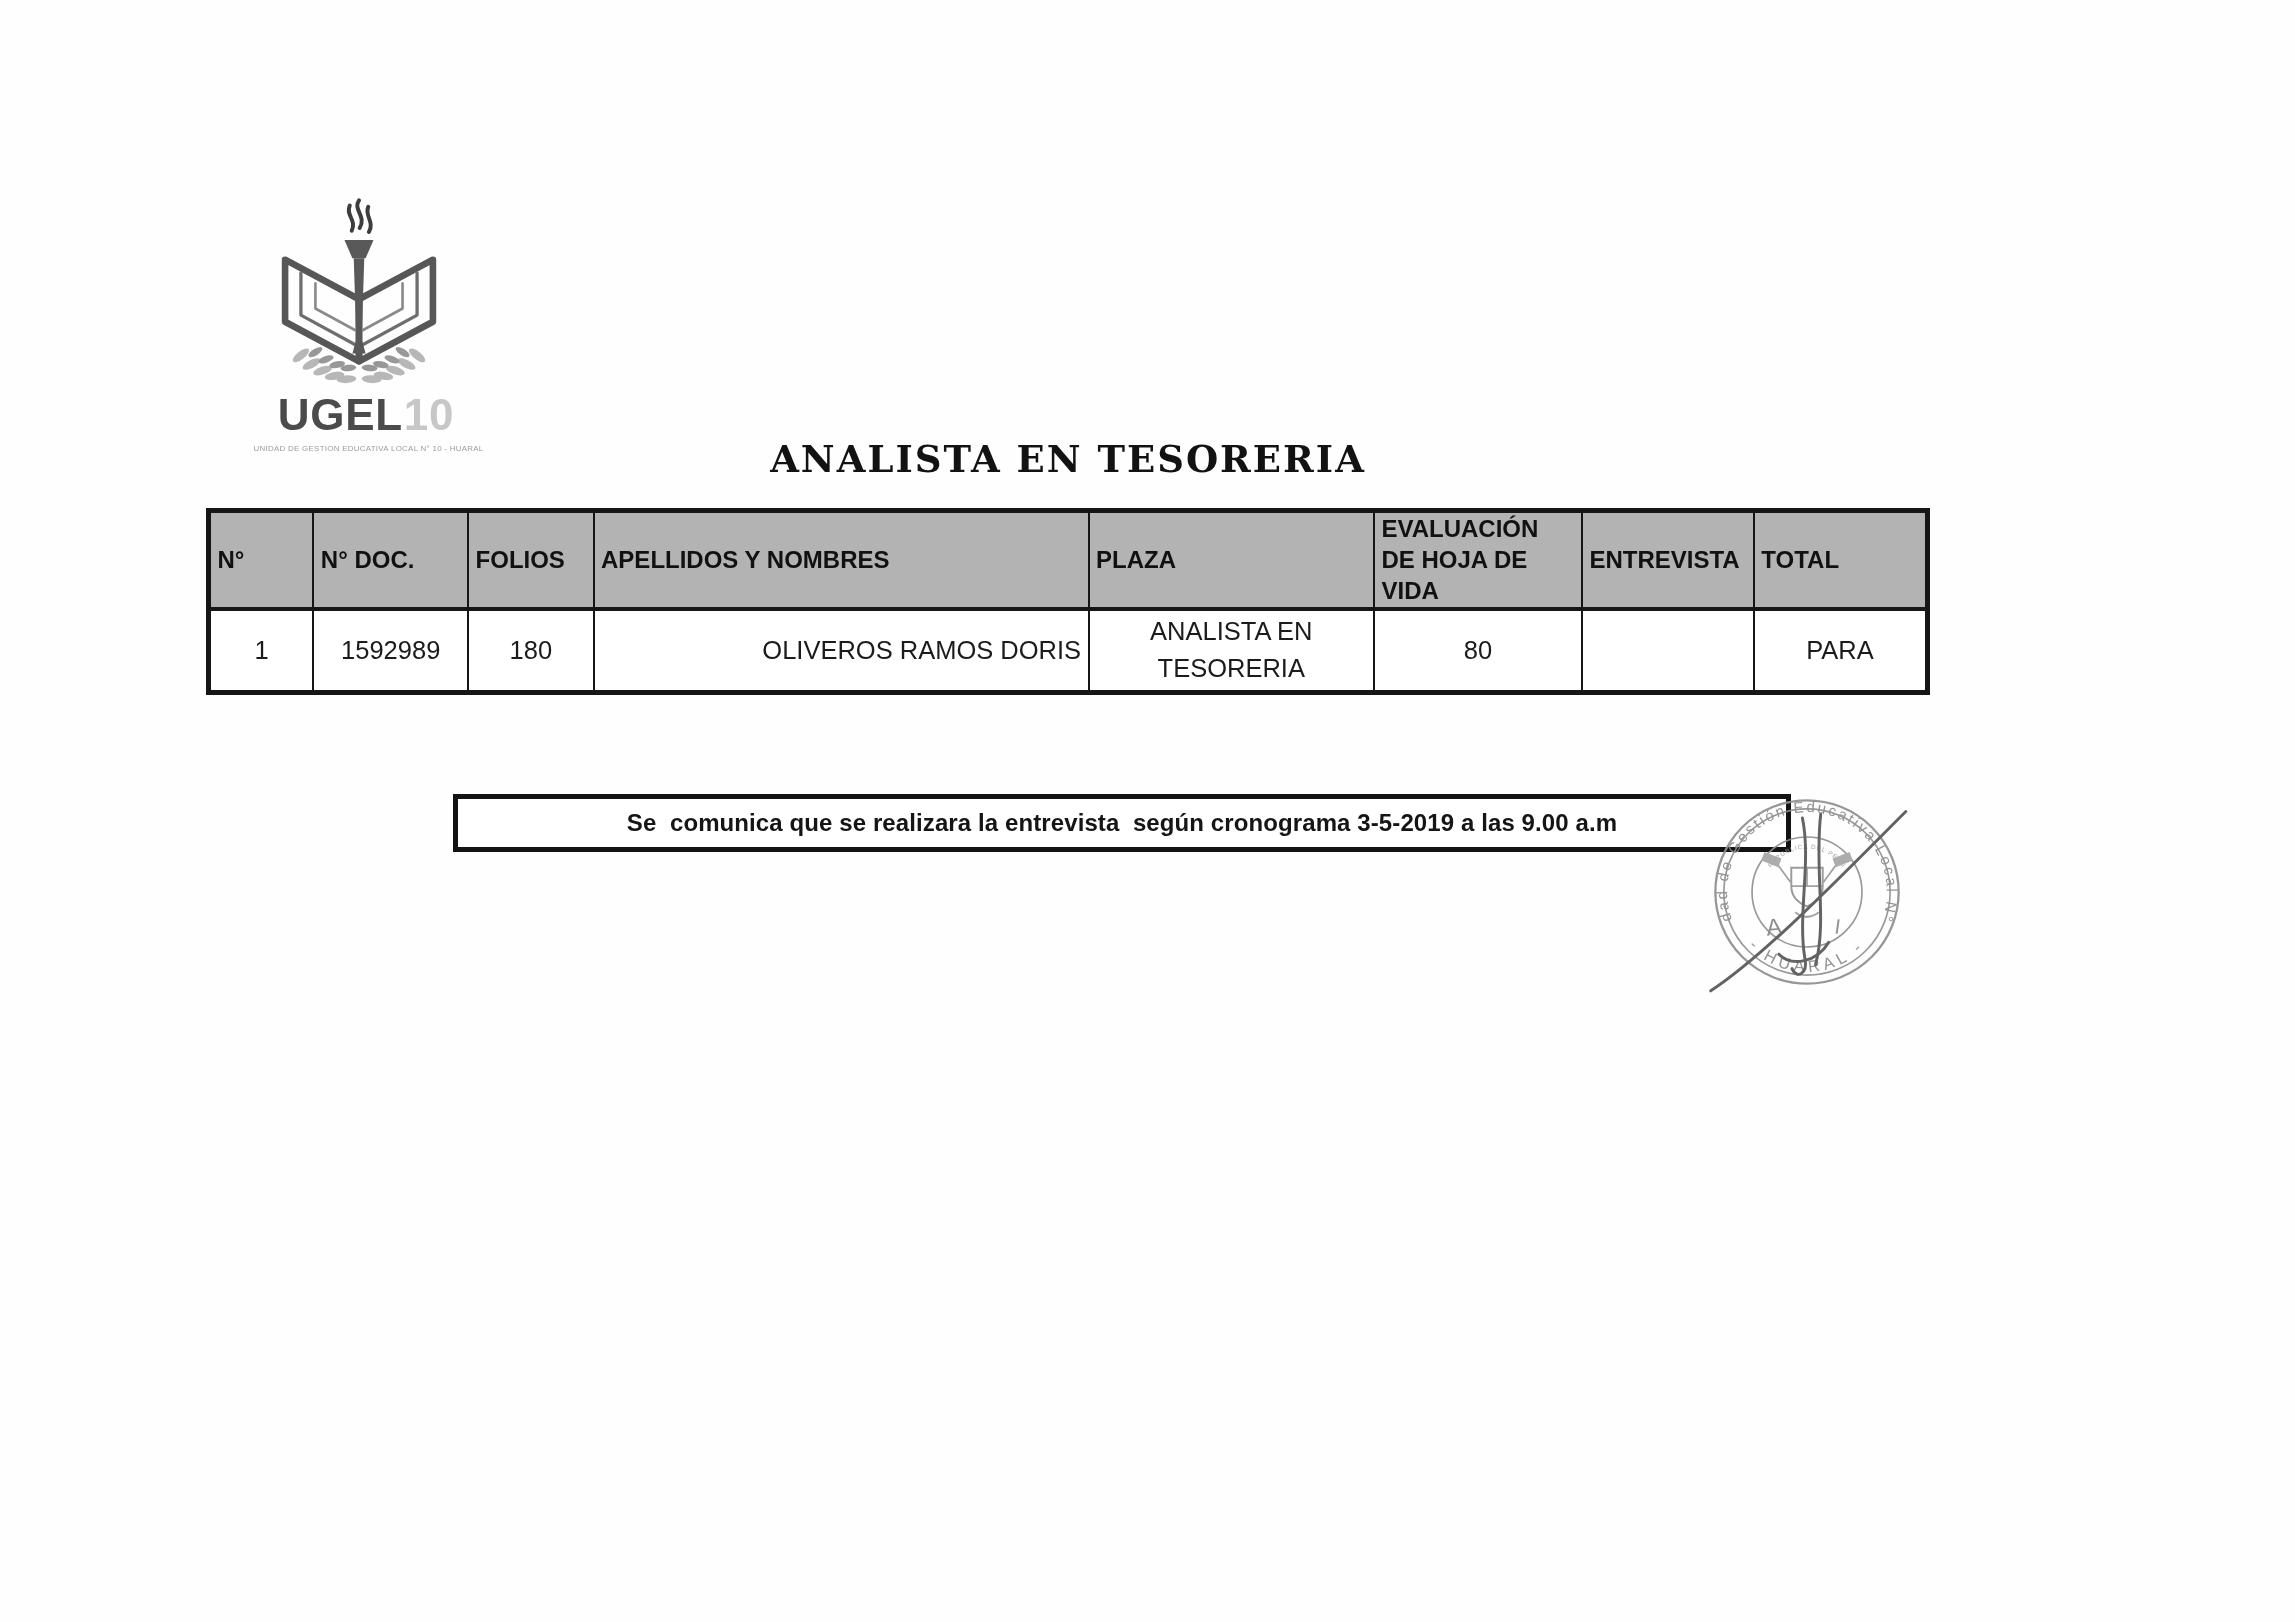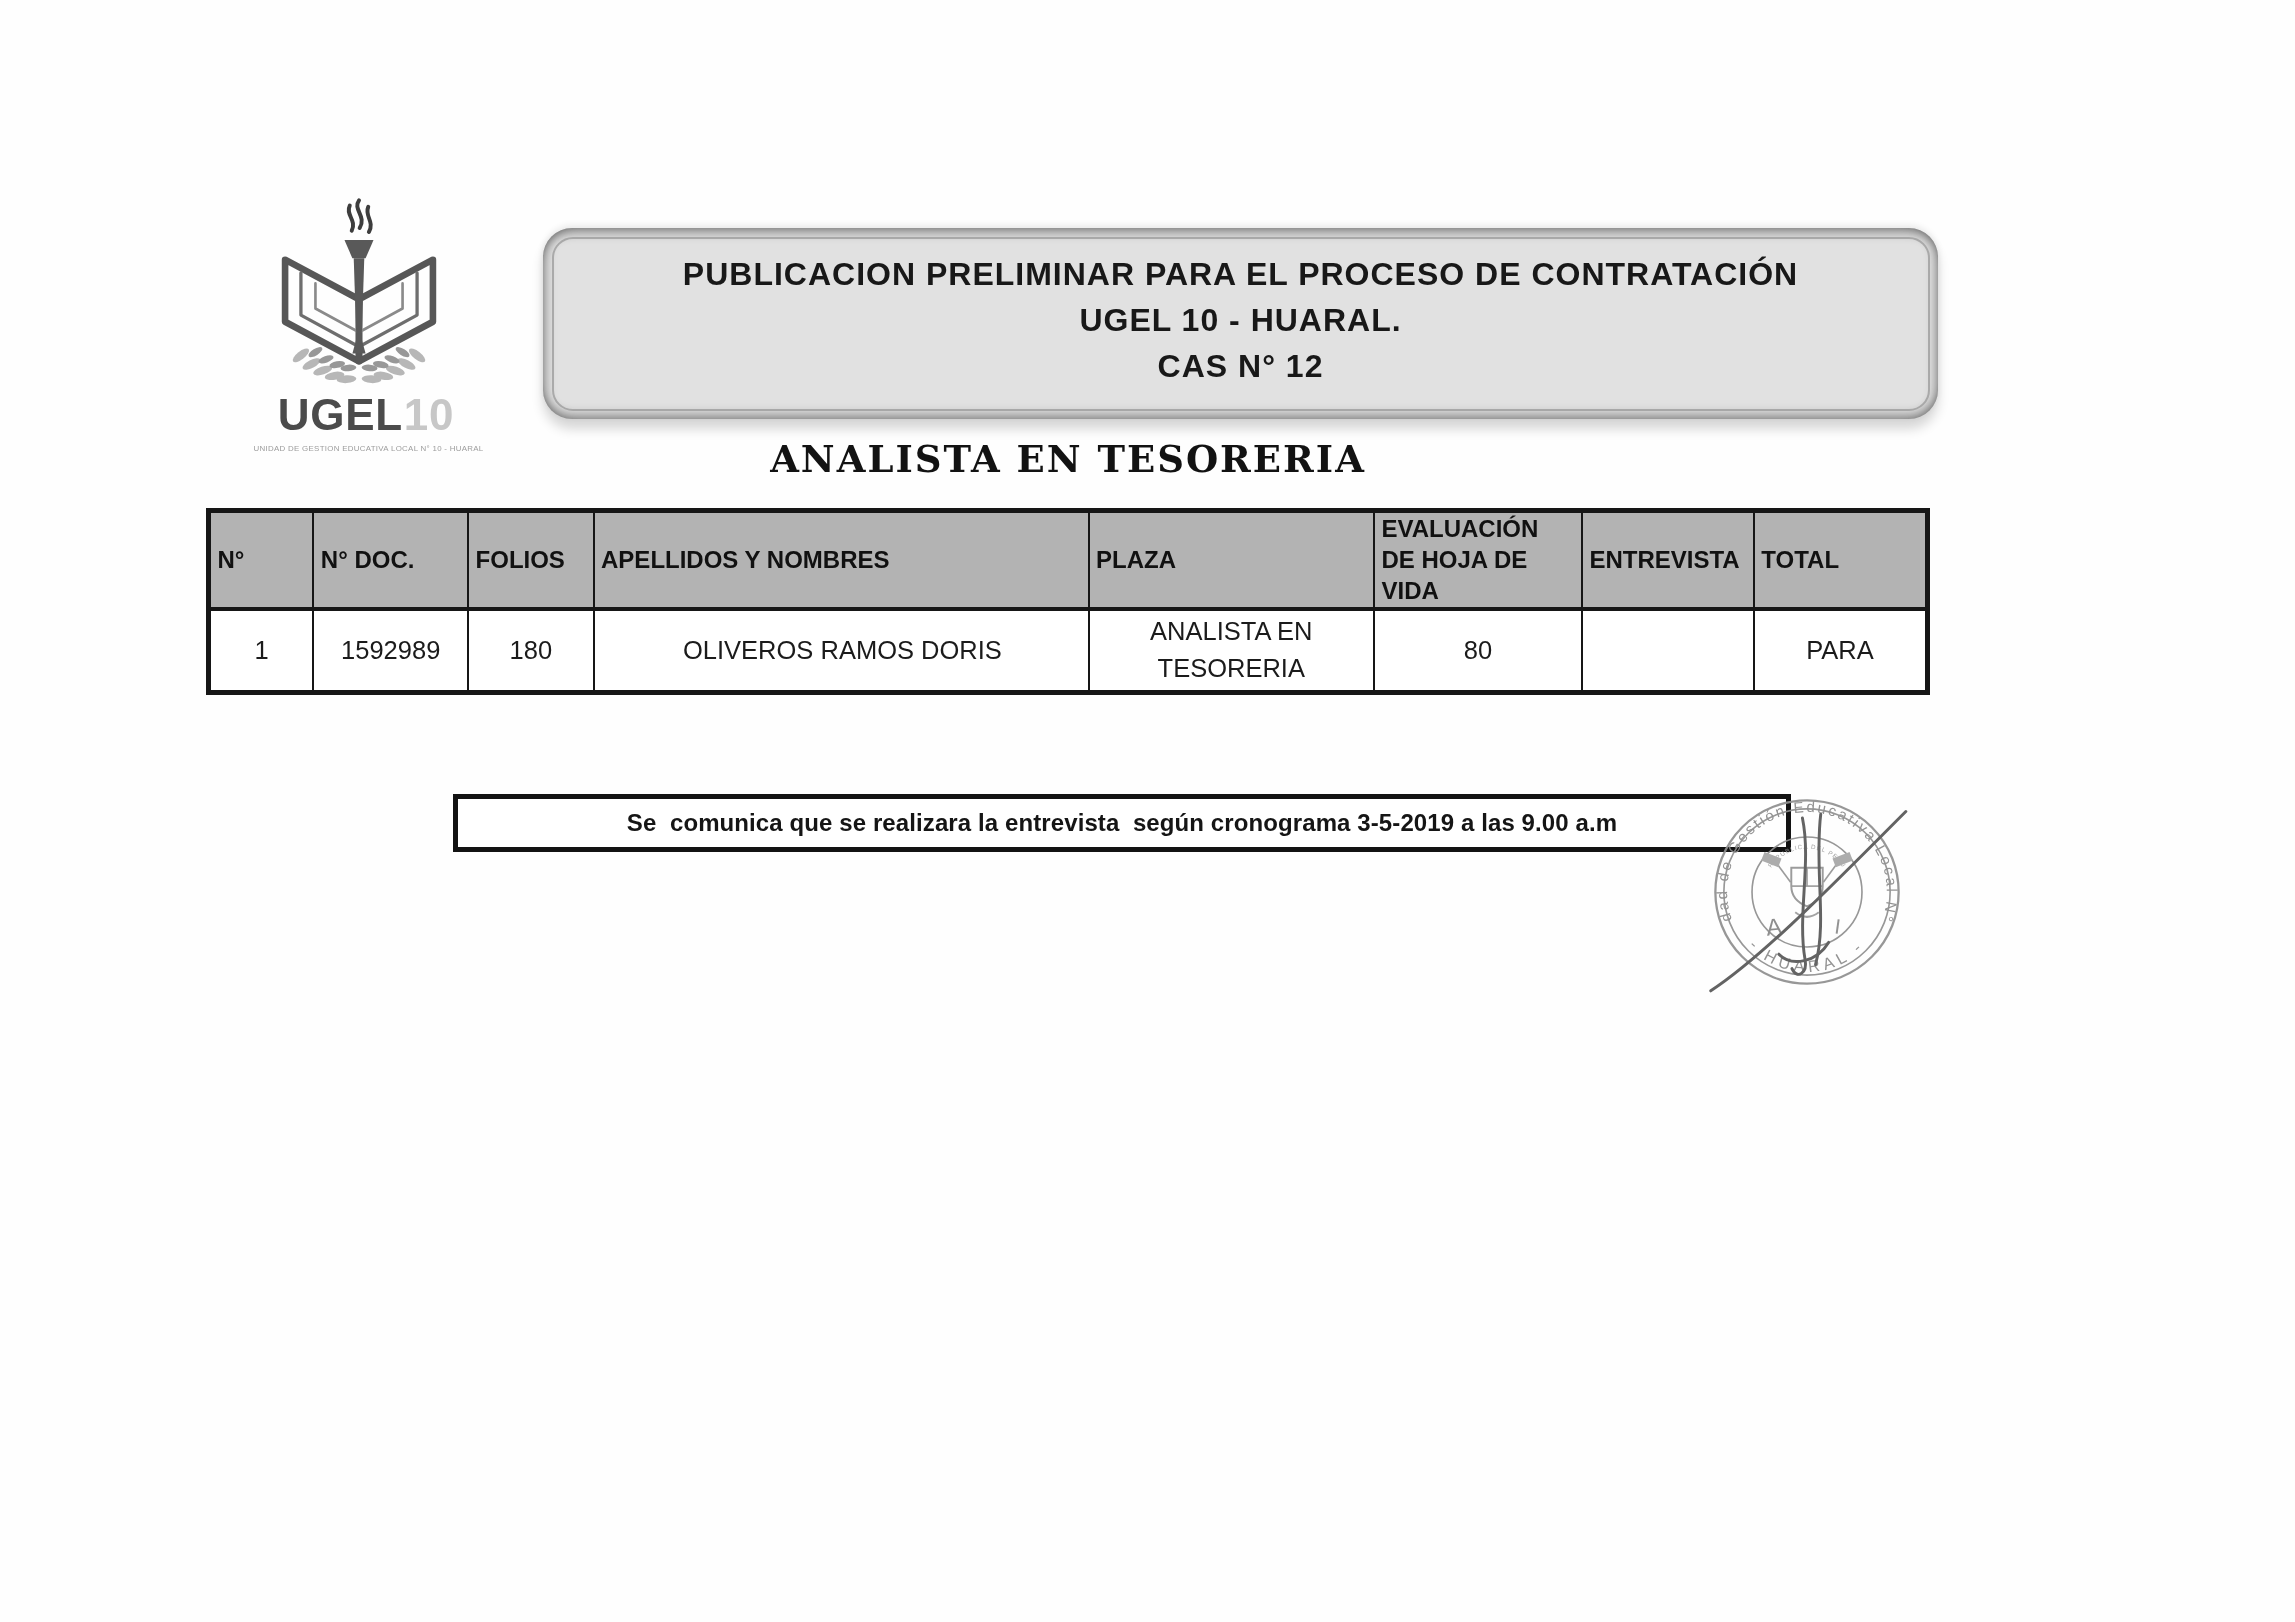--- a/index.html
+++ b/index.html
@@ -74,21 +74,21 @@
     height:81px;vertical-align:middle;text-align:left;
     font-size:24px;font-weight:bold;line-height:1.3;color:#111;
     padding:0 6.5px;
   }
   table.results td{
     border:2.6px solid #161616;
     height:79px;vertical-align:middle;text-align:center;
     font-size:25.5px;font-weight:normal;line-height:1.45;color:#1b1b1b;
     padding:0 6.5px;background:#fff;
   }
-  table.results td.cell-nombres{text-align:center;padding-left:9.2px;}
+  table.results td.cell-nombres{text-align:right;padding-left:9.2px;}
   table.results td.cell-plaza{padding:0 38px;}
 
   
   .notice-box{
     position:absolute;left:453px;top:794px;width:1338px;height:58px;
     box-sizing:border-box;border:5.2px solid #131313;background:#fff;
     display:flex;align-items:center;justify-content:center;
   }
   .notice-box span{
     font-size:24px;font-weight:bold;letter-spacing:0.1px;color:#151515;
@@ -149,28 +149,20 @@
           <path d="M164,18 C158,32 174,40 165,56"></path>
         </g>
       </g>
     </svg>
     <div class="logo-wordmark">
       <span class="dark">UGEL</span><span class="light">10</span>
     </div>
     <div class="logo-sub">UNIDAD DE GESTION EDUCATIVA LOCAL N° 10 - HUARAL</div>
   </div>
 
-  <div class="title-box">
-    <div class="inner-line"></div>
-    <div class="title-lines">
-      <div>PUBLICACION PRELIMINAR PARA EL PROCESO DE CONTRATACIÓN</div>
-      <div>UGEL 10 - HUARAL.</div>
-      <div>CAS N° 12</div>
-    </div>
-  </div>
 
   <div class="section-title">ANALISTA EN TESORERIA</div>
 
   <table class="results">
     <colgroup>
       <col style="width:6.1%">
         <col style="width:9.0%">
         <col style="width:7.3%">
       <col style="width:28.8%">
         <col style="width:16.6%">

